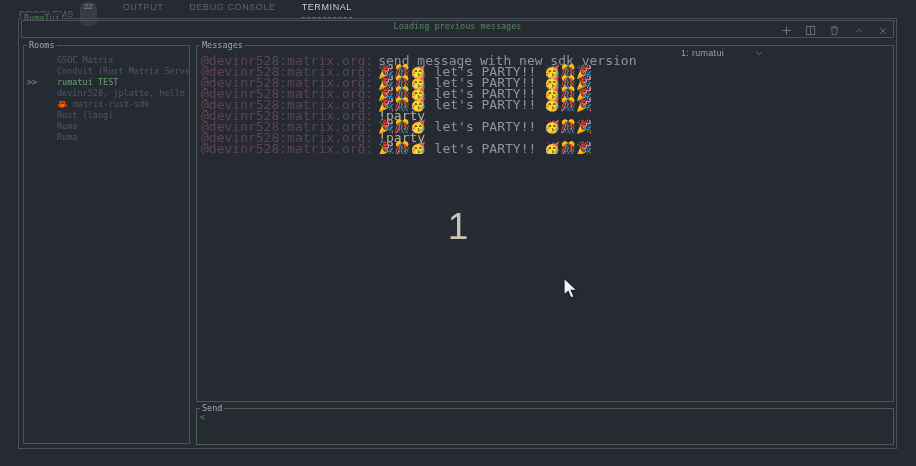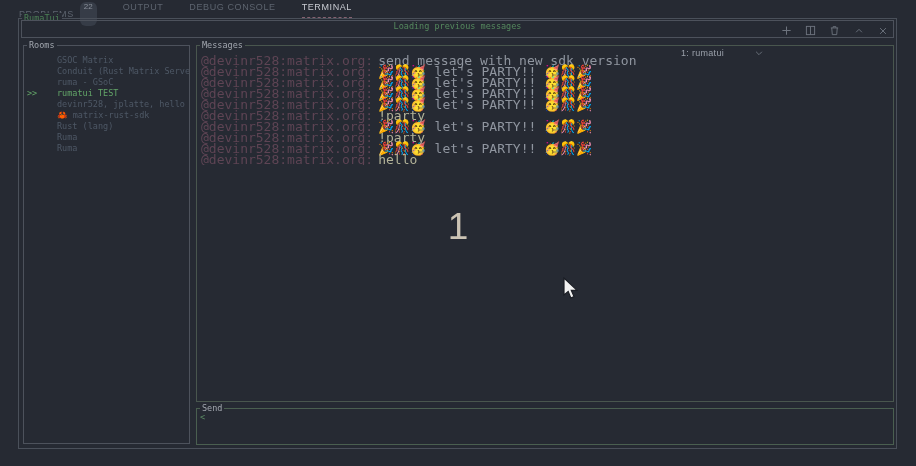--- a/index.html
+++ b/index.html
@@ -138,21 +138,20 @@
 
   <div class="tui-box loading-box">
     <span class="loading-text">Loading previous messages</span>
   </div>
 
   <div class="tui-box rooms-box">
     <span class="tui-legend">Rooms</span>
     <div class="room-list">
       <div class="room-item"><span>GSOC Matrix</span></div>
       <div class="room-item"><span>Conduit (Rust Matrix Server)</span></div>
-      <div class="room-item"><span>ruma - GSoC</span></div>
       <div class="room-item selected">
         <span class="room-marker">&gt;&gt;</span>
         <span>rumatui TEST</span>
       </div>
       <div class="room-item"><span>devinr528, jplatte, hello</span></div>
       <div class="room-item"><span class="room-emoji"></span><span>🦀 matrix-rust-sdk</span></div>
       <div class="room-item"><span>Rust (lang)</span></div>
       <div class="room-item"><span>Ruma</span></div>
       <div class="room-item"><span>Ruma</span></div>
     </div>
@@ -163,21 +162,20 @@
     <div class="msg-list">
       <div class="msg-row"><span class="msg-sender">@devinr528:matrix.org:</span><span class="msg-text">send message with new sdk version</span></div>
       <div class="msg-row"><span class="msg-sender">@devinr528:matrix.org:</span><span class="msg-text">🎉🎊🥳 let's PARTY!! 🥳🎊🎉</span></div>
       <div class="msg-row"><span class="msg-sender">@devinr528:matrix.org:</span><span class="msg-text">🎉🎊🥳 let's PARTY!! 🥳🎊🎉</span></div>
       <div class="msg-row"><span class="msg-sender">@devinr528:matrix.org:</span><span class="msg-text">🎉🎊🥳 let's PARTY!! 🥳🎊🎉</span></div>
       <div class="msg-row"><span class="msg-sender">@devinr528:matrix.org:</span><span class="msg-text">🎉🎊🥳 let's PARTY!! 🥳🎊🎉</span></div>
       <div class="msg-row cmd"><span class="msg-sender">@devinr528:matrix.org:</span><span class="msg-text">!party</span></div>
       <div class="msg-row"><span class="msg-sender">@devinr528:matrix.org:</span><span class="msg-text">🎉🎊🥳 let's PARTY!! 🥳🎊🎉</span></div>
       <div class="msg-row cmd"><span class="msg-sender">@devinr528:matrix.org:</span><span class="msg-text">!party</span></div>
       <div class="msg-row"><span class="msg-sender">@devinr528:matrix.org:</span><span class="msg-text">🎉🎊🥳 let's PARTY!! 🥳🎊🎉</span></div>
-      <div class="msg-row cmd"><span class="msg-sender">@devinr528:matrix.org:</span><span class="msg-text">hello</span></div>
     </div>
   </div>
 
   <div class="tui-box send-box">
     <span class="tui-legend">Send</span>
     <div class="send-input">
       <span>&lt;</span>
     </div>
   </div>
 </div>

